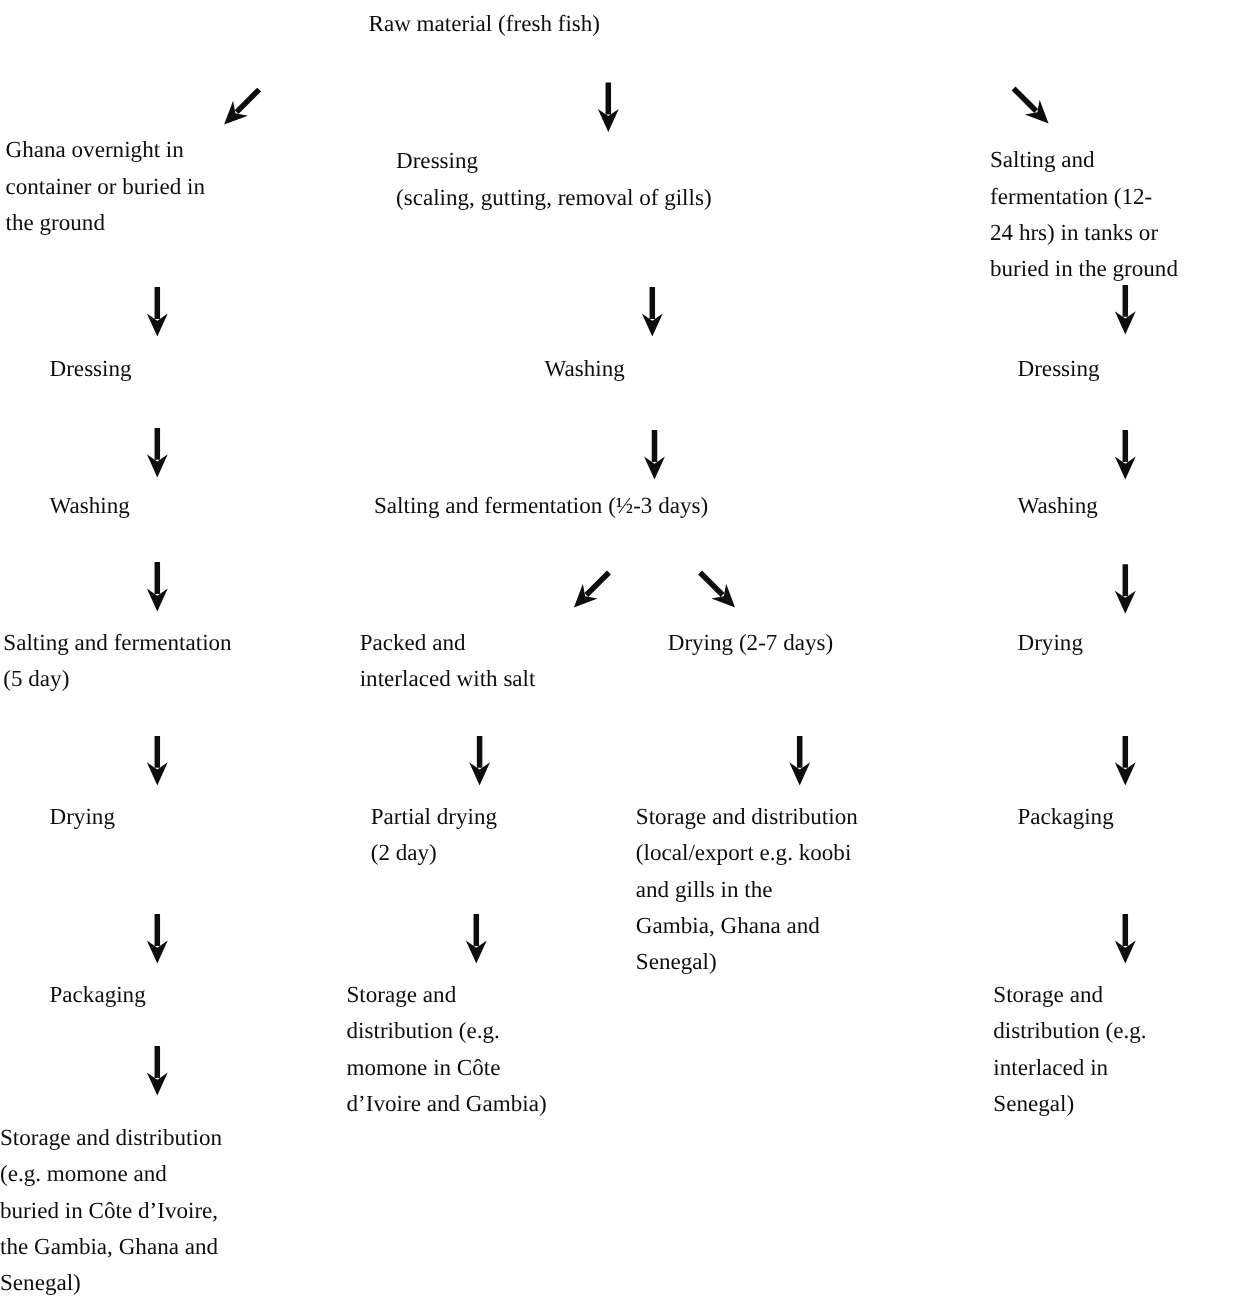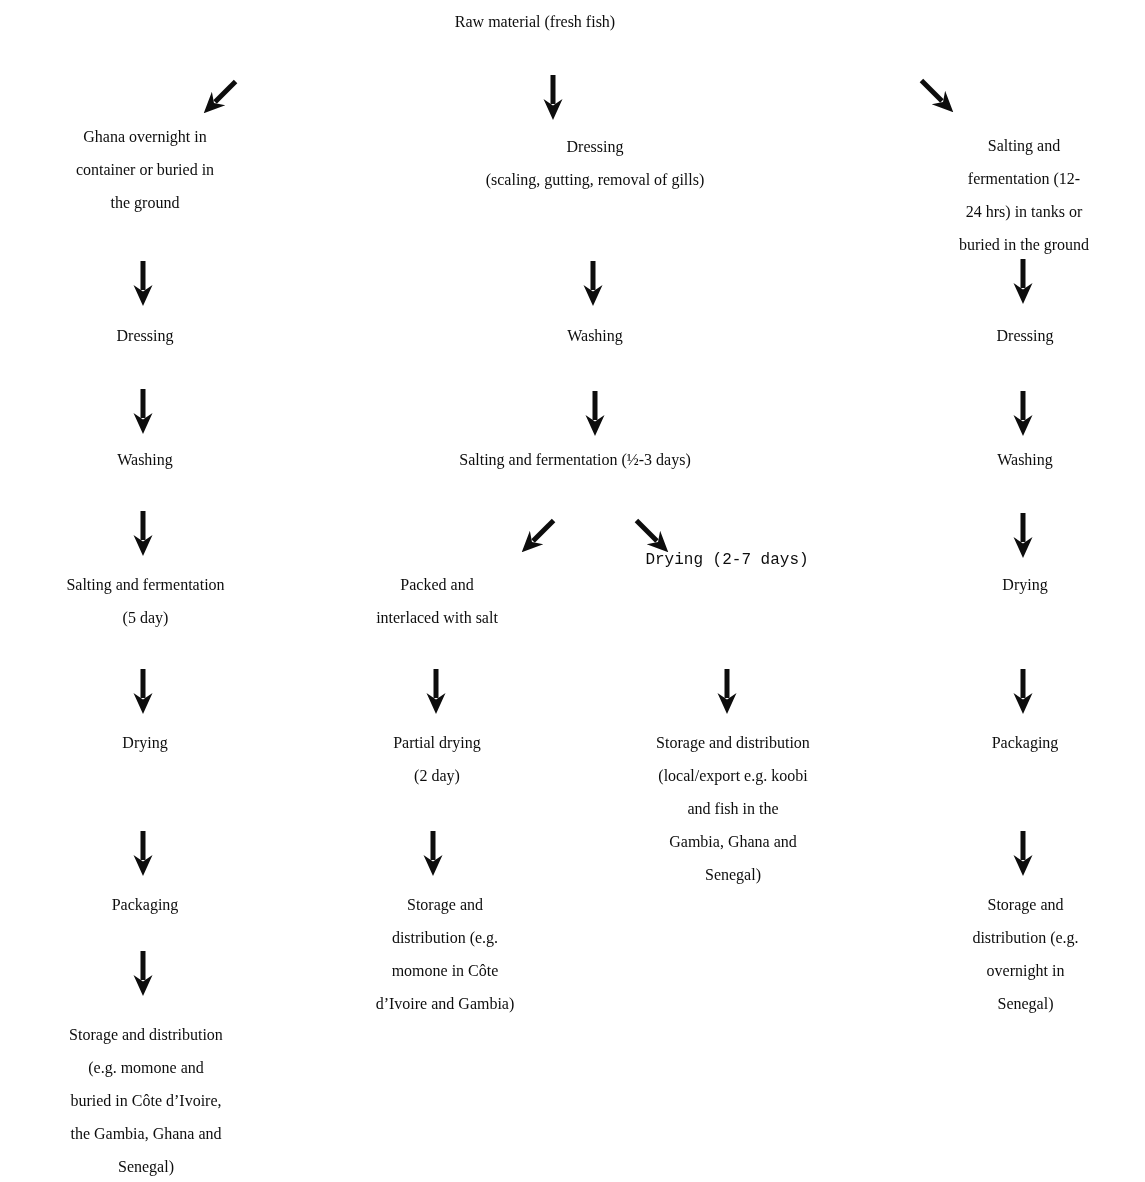--- a/index.html
+++ b/index.html
@@ -6,23 +6,22 @@
   .stage{
     position:relative;
     width:1145px;height:1182px;
     background:#ffffff;
     font-family:"Liberation Serif", serif;
     color:#0d0d0d;
     overflow:hidden;
   }
   .node{
     position:absolute;
-    text-align:center;
     white-space:pre-line;
-    font-size:16px;
+    font-size:21px;
     line-height:33px;
   }
   .node span.b{font-weight:400;}
   .arr{position:absolute;}
   .rot-l{transform:rotate(45deg);}
   .rot-r{transform:rotate(-45deg);}
 </style>
 </head>
 <body>
 
@@ -77,21 +76,21 @@
   <svg class="arr" style="left:583px;top:390px;" width="24" height="46" viewBox="0 0 24 46">
     <line x1="12" y1="1" x2="12" y2="30" stroke="#0d0d0d" stroke-width="5"></line>
     <polygon points="2.5,25 12,46 21.5,25 12,31.5" fill="#0d0d0d"></polygon>
   </svg>
   <svg class="arr" style="left:1011px;top:390px;" width="24" height="46" viewBox="0 0 24 46">
     <line x1="12" y1="1" x2="12" y2="30" stroke="#0d0d0d" stroke-width="5"></line>
     <polygon points="2.5,25 12,46 21.5,25 12,31.5" fill="#0d0d0d"></polygon>
   </svg>
 
   <div class="node" style="left:45px;top:443px;width:200px;">Washing</div>
-  <div class="node" style="left:325px;top:443px;width:500px;">Salting and fermentation (½-3 days)</div>
+  <div class="node" style="left:340px;top:443px;width:500px;">Salting and fermentation (½-3 days)</div>
   <div class="node" style="left:925px;top:443px;width:200px;">Washing</div>
 
   <svg class="arr" style="left:131px;top:510px;" width="24" height="46" viewBox="0 0 24 46">
     <line x1="12" y1="1" x2="12" y2="30" stroke="#0d0d0d" stroke-width="5"></line>
     <polygon points="2.5,25 12,46 21.5,25 12,31.5" fill="#0d0d0d"></polygon>
   </svg>
   <svg class="arr rot-l" style="left:526px;top:513px;" width="24" height="46" viewBox="0 0 24 46">
     <line x1="12" y1="1" x2="12" y2="30" stroke="#0d0d0d" stroke-width="5"></line>
     <polygon points="2.5,25 12,46 21.5,25 12,31.5" fill="#0d0d0d"></polygon>
   </svg>
@@ -101,21 +100,21 @@
   </svg>
   <svg class="arr" style="left:1011px;top:512px;" width="24" height="46" viewBox="0 0 24 46">
     <line x1="12" y1="1" x2="12" y2="30" stroke="#0d0d0d" stroke-width="5"></line>
     <polygon points="2.5,25 12,46 21.5,25 12,31.5" fill="#0d0d0d"></polygon>
   </svg>
 
   <div class="node" style="left:3px;top:568px;width:285px;">Salting and fermentation
 (5 day)</div>
   <div class="node" style="left:327px;top:568px;width:220px;">Packed and
 interlaced with salt</div>
-  <div class="node" style="left:607px;top:544px;width:240px;font-family:Liberation Mono, monospace;">Drying (2-7 days)</div>
+  <div class="node" style="left:607px;top:568px;width:240px;">Drying (2-7 days)</div>
   <div class="node" style="left:925px;top:568px;width:200px;">Drying</div>
 
   <svg class="arr" style="left:131px;top:668px;" width="24" height="46" viewBox="0 0 24 46">
     <line x1="12" y1="1" x2="12" y2="30" stroke="#0d0d0d" stroke-width="5"></line>
     <polygon points="2.5,25 12,46 21.5,25 12,31.5" fill="#0d0d0d"></polygon>
   </svg>
   <svg class="arr" style="left:424px;top:668px;" width="24" height="46" viewBox="0 0 24 46">
     <line x1="12" y1="1" x2="12" y2="30" stroke="#0d0d0d" stroke-width="5"></line>
     <polygon points="2.5,25 12,46 21.5,25 12,31.5" fill="#0d0d0d"></polygon>
   </svg>
@@ -126,21 +125,21 @@
   <svg class="arr" style="left:1011px;top:668px;" width="24" height="46" viewBox="0 0 24 46">
     <line x1="12" y1="1" x2="12" y2="30" stroke="#0d0d0d" stroke-width="5"></line>
     <polygon points="2.5,25 12,46 21.5,25 12,31.5" fill="#0d0d0d"></polygon>
   </svg>
 
   <div class="node" style="left:45px;top:726px;width:200px;">Drying</div>
   <div class="node" style="left:337px;top:726px;width:200px;">Partial drying
 (2 day)</div>
   <div class="node" style="left:578px;top:726px;width:310px;"><span>Storage and distribution
 (local/export e.g. </span><span class="b">koobi</span><span>
-and </span><span class="b">fish</span><span> in the
+and </span><span class="b">gills</span><span> in the
 Gambia, Ghana and
 Senegal)</span></div>
   <div class="node" style="left:925px;top:726px;width:200px;">Packaging</div>
 
   <svg class="arr" style="left:131px;top:830px;" width="24" height="46" viewBox="0 0 24 46">
     <line x1="12" y1="1" x2="12" y2="30" stroke="#0d0d0d" stroke-width="5"></line>
     <polygon points="2.5,25 12,46 21.5,25 12,31.5" fill="#0d0d0d"></polygon>
   </svg>
   <svg class="arr" style="left:421px;top:830px;" width="24" height="46" viewBox="0 0 24 46">
     <line x1="12" y1="1" x2="12" y2="30" stroke="#0d0d0d" stroke-width="5"></line>
@@ -151,21 +150,21 @@
     <polygon points="2.5,25 12,46 21.5,25 12,31.5" fill="#0d0d0d"></polygon>
   </svg>
 
   <div class="node" style="left:45px;top:888px;width:200px;">Packaging</div>
   <div class="node" style="left:315px;top:888px;width:260px;"><span>Storage and
 distribution (e.g.
 </span><span class="b">momone</span><span> in Côte
 d’Ivoire and Gambia)</span></div>
   <div class="node" style="left:903px;top:888px;width:245px;"><span>Storage and
 distribution (e.g.
-</span><span class="b">overnight</span><span> in
+</span><span class="b">interlaced</span><span> in
 Senegal)</span></div>
 
   <svg class="arr" style="left:131px;top:950px;" width="24" height="46" viewBox="0 0 24 46">
     <line x1="12" y1="1" x2="12" y2="30" stroke="#0d0d0d" stroke-width="5"></line>
     <polygon points="2.5,25 12,46 21.5,25 12,31.5" fill="#0d0d0d"></polygon>
   </svg>
 
   <div class="node" style="left:0px;top:1018px;width:292px;"><span>Storage and distribution
 (e.g. </span><span class="b">momone</span><span> and
 </span><span class="b">buried</span><span> in Côte d’Ivoire,

